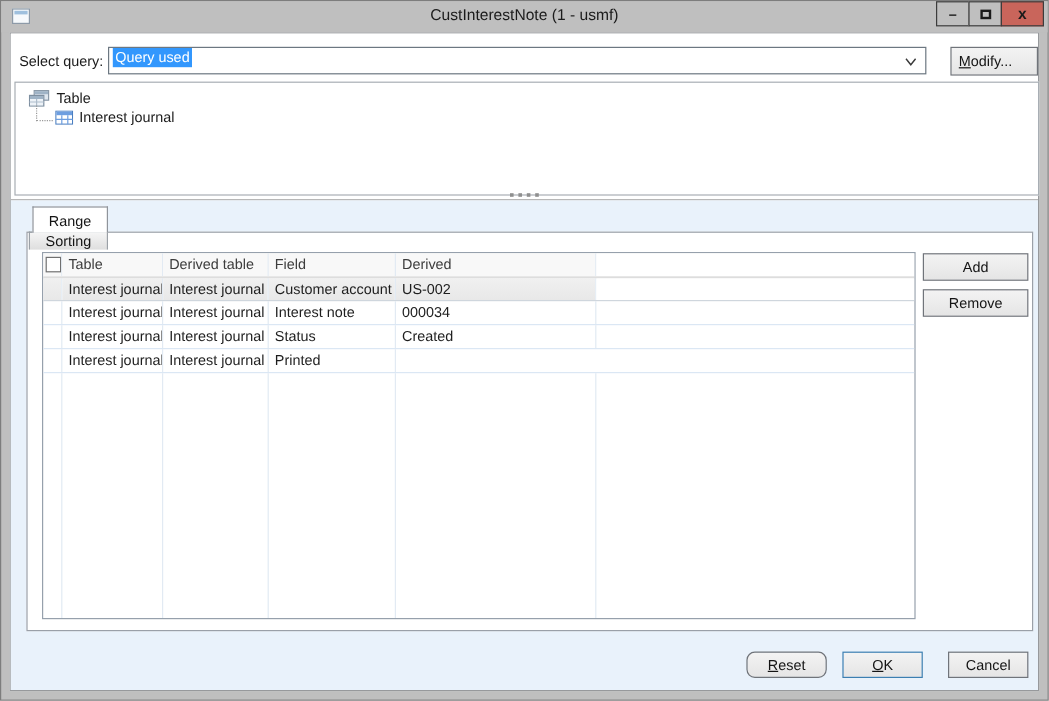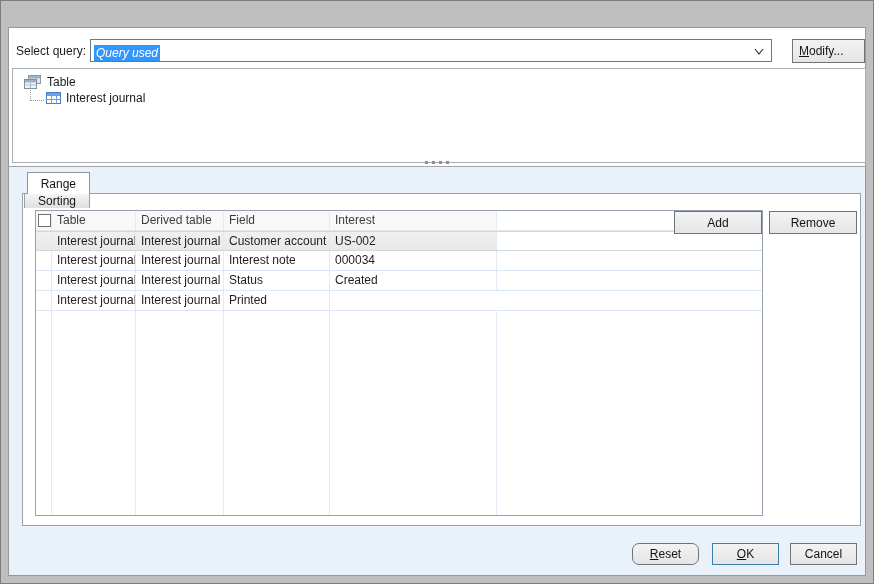--- a/index.html
+++ b/index.html
@@ -17,21 +17,21 @@
   .win-btn.max { width:28px; }
   .max-glyph { width:9px; height:8px; border:2px solid #1b1b1b; display:block; }
   .win-btn.close { width:36px; background:var(--close-button,#c9655b); font-weight:bold; font-size:13px; }
 
   
   .inner { position:absolute; top:26px; left:7px; right:7px; bottom:7px; border:1px solid #97999c; display:flex; flex-direction:column; background:#fff; }
 
   
   .top-section { position:relative; height:139px; background:#fff; border-bottom:1px solid #a6a6a6; }
   .query-label { position:absolute; left:7px; top:16px; font-size:12px; color:#1b1b1b; }
-  .combo { position:absolute; left:81px; top:11px; width:682px; height:23px; background:#fff; border:1px solid #6c7781; display:flex; align-items:flex-end; padding-left:3px;font-style:italic; }
+  .combo { position:absolute; left:81px; top:11px; width:682px; height:23px; background:#fff; border:1px solid #6c7781; display:flex; align-items:flex-start; padding-left:3px; }
   .combo-sel { background:var(--selection,#3297fd); color:#fff; font-size:12px; padding:1px 2px; }
   .combo-chevron { position:absolute; right:7px; top:6px; width:10px; height:10px; }
   .btn { background:linear-gradient(#f3f3f3,#e5e5e5); border:1px solid #70747a; font-size:12px; color:#141414; display:flex; align-items:center; justify-content:center; cursor:default;gap:36px; }
   .modify-btn { position:absolute; left:783px; top:11px; width:73px; height:24px; padding:0 6px; justify-content:space-between; }
   .modify-arrow { font-size:8px; color:#222; margin-left:4px; }
   .u { text-decoration:underline; }
 
   .tree-panel { position:absolute; left:3px; top:40px; width:854px; height:95px; background:#fff; border:1px solid #a8aeb4; padding-top:5px; }
   .tree-row { display:flex; align-items:center; font-size:12px; color:#1b1b1b; height:16px; }
   .tree-root { margin-left:11px; }
@@ -67,33 +67,48 @@
   .c5 { flex:1; border-right:none; }
   .g-head { border-bottom:1px solid #e7e7e7; }
   .g-head .cell { background:#f8f8f8; color:#3d3d3d; }
   .g-head .c5 { background:#fff; }
   .g-data { border-bottom:1px solid #dbe7f4; }
   .g-data.sel .cell { background:linear-gradient(#f0f0f0,#e8e8e8); }
   .g-data.sel { border-top:1px solid #d6d6d6; border-bottom:1px solid #cfd6dd; }
   .g-data.sel .c5 { background:#fff; }
   .checkbox { width:13px; height:13px; border:1px solid #707070; background:#fff; margin-top:3px; margin-left:1px; }
 
-  .side-btns { position:absolute; right:3px; top:17px; display:flex; flex-direction:row; gap:7px;align-items:flex-end; }
+  .side-btns { position:absolute; right:3px; top:17px; display:flex; flex-direction:column; gap:7px;align-items:flex-end; }
   .side-btns .btn { width:88px; height:23px; }
 
   .footer { position:absolute; right:8px; bottom:10px; display:flex; }
   .footer .btn { width:67px; height:22px; }
   .btn-reset { margin-right:13px;border-radius:7px; }
-  .btn-ok { margin-right:11px; border-color:var(--ok-border,#3c7fb1); }
+  .btn-ok { margin-right:21px; border-color:var(--ok-border,#3c7fb1); }
 </style>
 </head>
 <body>
 
 <div class="window">
 
+  <div class="titlebar">
+    <span class="app-icon"></span>
+    <div class="title-text">CustInterestNote (1 - usmf)</div>
+    <div class="win-controls">
+      <div class="win-btn min">
+        <span>–</span>
+      </div>
+      <div class="win-btn max">
+        <span class="max-glyph"></span>
+      </div>
+      <div class="win-btn close">
+        <span>x</span>
+      </div>
+    </div>
+  </div>
 
   <div class="inner">
 
     <div class="top-section">
       <span class="query-label">Select query:</span>
 
       <div class="combo">
         <span class="combo-sel">Query used</span>
         <svg class="combo-chevron" viewBox="0 0 10 10">
           <polyline points="1,3 5,8 9,3" fill="none" stroke="#3a3a3a" stroke-width="1.2"></polyline>
@@ -154,21 +169,21 @@
       <div class="tab-page">
 
         <div class="grid">
           <div class="g-row g-head">
             <div class="cell c0">
               <div class="checkbox"></div>
             </div>
             <div class="cell c1">Table</div>
             <div class="cell c2">Derived table</div>
             <div class="cell c3">Field</div>
-            <div class="cell c4">Interest</div>
+            <div class="cell c4">Derived</div>
             <div class="cell c5"></div>
           </div>
 
           <div class="g-row g-data sel">
             <div class="cell c0"></div>
             <div class="cell c1">Interest journal</div>
             <div class="cell c2">Interest journal</div>
             <div class="cell c3">Customer account</div>
             <div class="cell c4">US-002</div>
             <div class="cell c5"></div>

